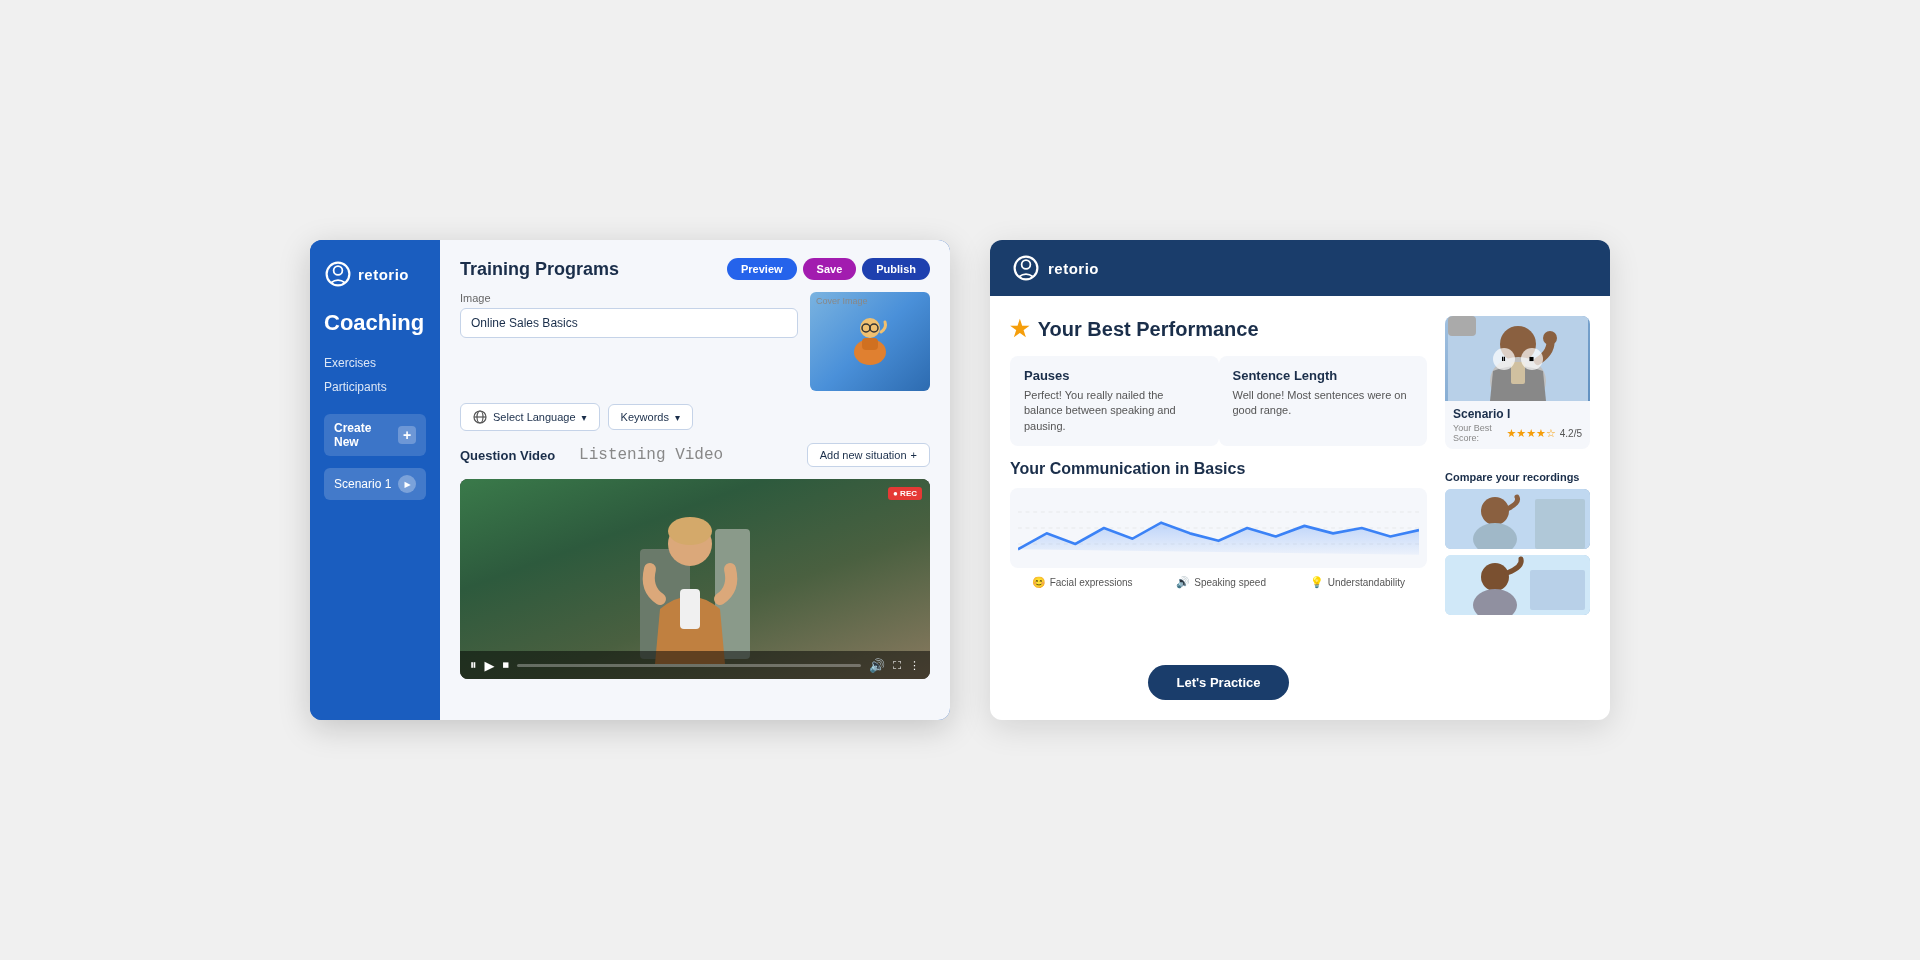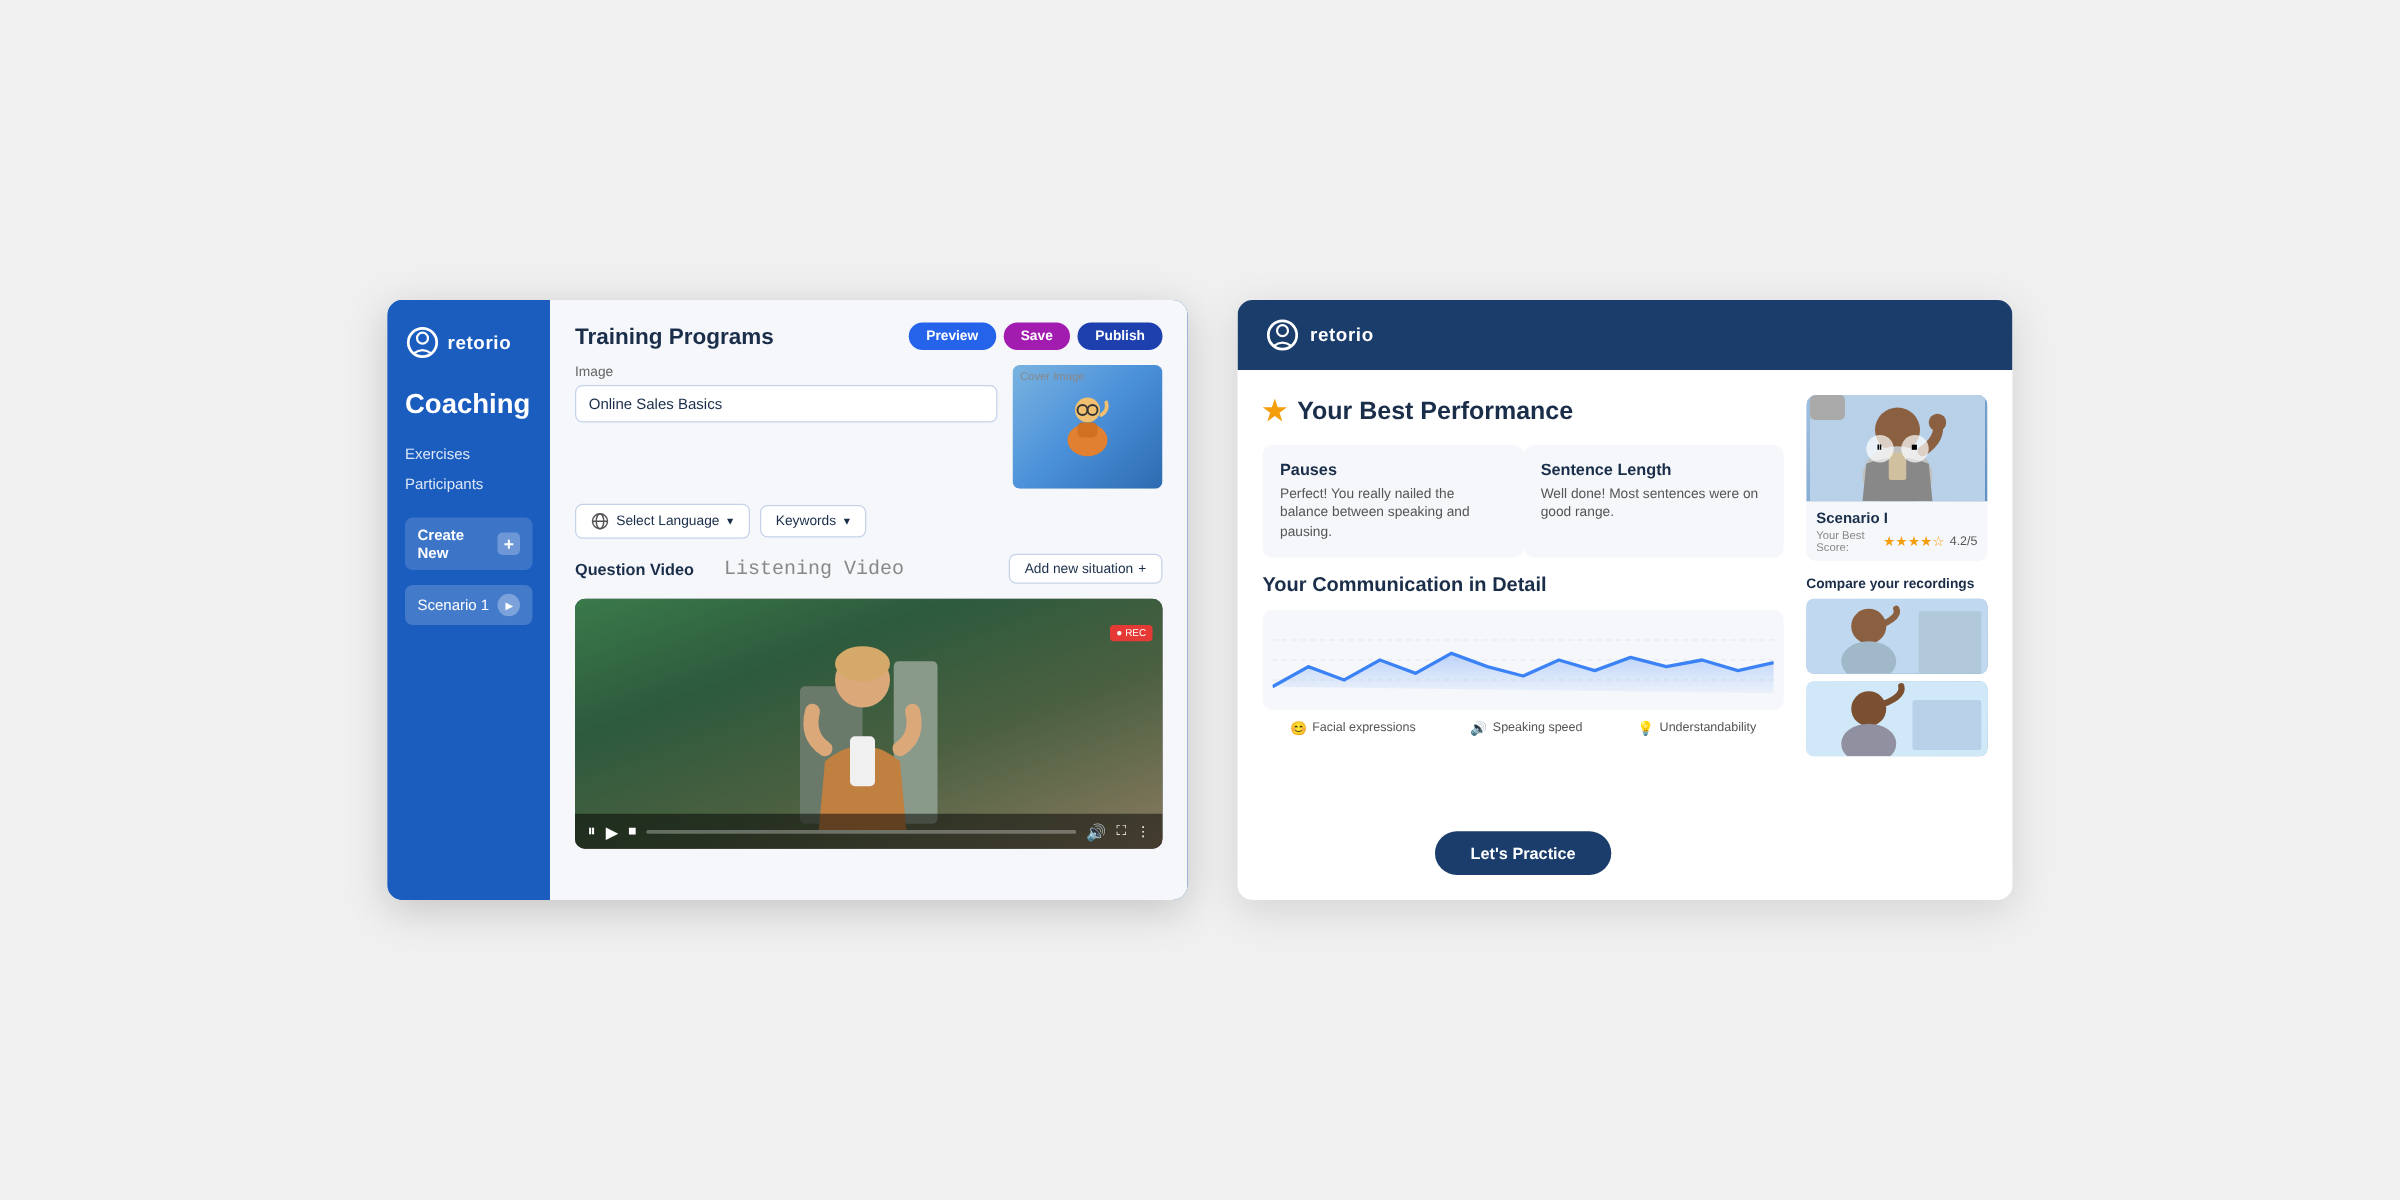--- a/index.html
+++ b/index.html
@@ -314,26 +314,26 @@
       height: 100%;
       background: linear-gradient(160deg, #3a7a4a 0%, #2d5a3d 30%, #4a6040 60%, #8a7a60 100%);
       display: flex;
       align-items: center;
       justify-content: center;
       position: relative;
     }
 
     .rec-badge {
       position: absolute;
-      top: 21px;
+      top: 8px;
       right: 8px;
       background: #e53935;
       color: #fff;
       font-size: 8px;
-      font-weight: 400;
+      font-weight: 700;
       border-radius: 3px;
       padding: 2px 5px;
     }
 
     .video-controls {
       position: absolute;
       bottom: 0;
       left: 0;
       right: 0;
       background: rgba(0,0,0,0.5);
@@ -561,21 +561,21 @@
       color: #f59e0b;
       font-size: 11px;
     }
 
     .score-value {
       font-size: 10px;
       color: #555;
     }
 
     .compare-section {
-      margin-top: 2px;
+      margin-top: 12px;
     }
 
     .compare-title {
       font-size: 11px;
       font-weight: 600;
       color: #1a2e4a;
       margin-bottom: 6px;
     }
 
     .compare-thumb {
@@ -742,21 +742,21 @@
           <div class="metric-title">Pauses</div>
           <div class="metric-desc">Perfect! You really nailed the balance between speaking and pausing.</div>
         </div>
         <div class="metric-card">
           <div class="metric-title">Sentence Length</div>
           <div class="metric-desc">Well done! Most sentences were on good range.</div>
         </div>
       </div>
 
       <div class="communication-section">
-        <div class="communication-title">Your Communication in Detail</div>
+        <div class="communication-title">Your Communication in Basics</div>
         <div class="chart-area">
           <svg class="chart-svg" viewBox="0 0 420 60" preserveAspectRatio="none">
             <defs>
               <linearGradient id="chartGrad" x1="0" y1="0" x2="0" y2="1">
                 <stop offset="0%" stop-color="#3b82f6" stop-opacity="0.3"></stop>
                 <stop offset="100%" stop-color="#3b82f6" stop-opacity="0.05"></stop>
               </linearGradient>
             </defs>
 
             <line x1="0" y1="15" x2="420" y2="15" stroke="#ddd" stroke-width="0.5" stroke-dasharray="4,4"></line>

